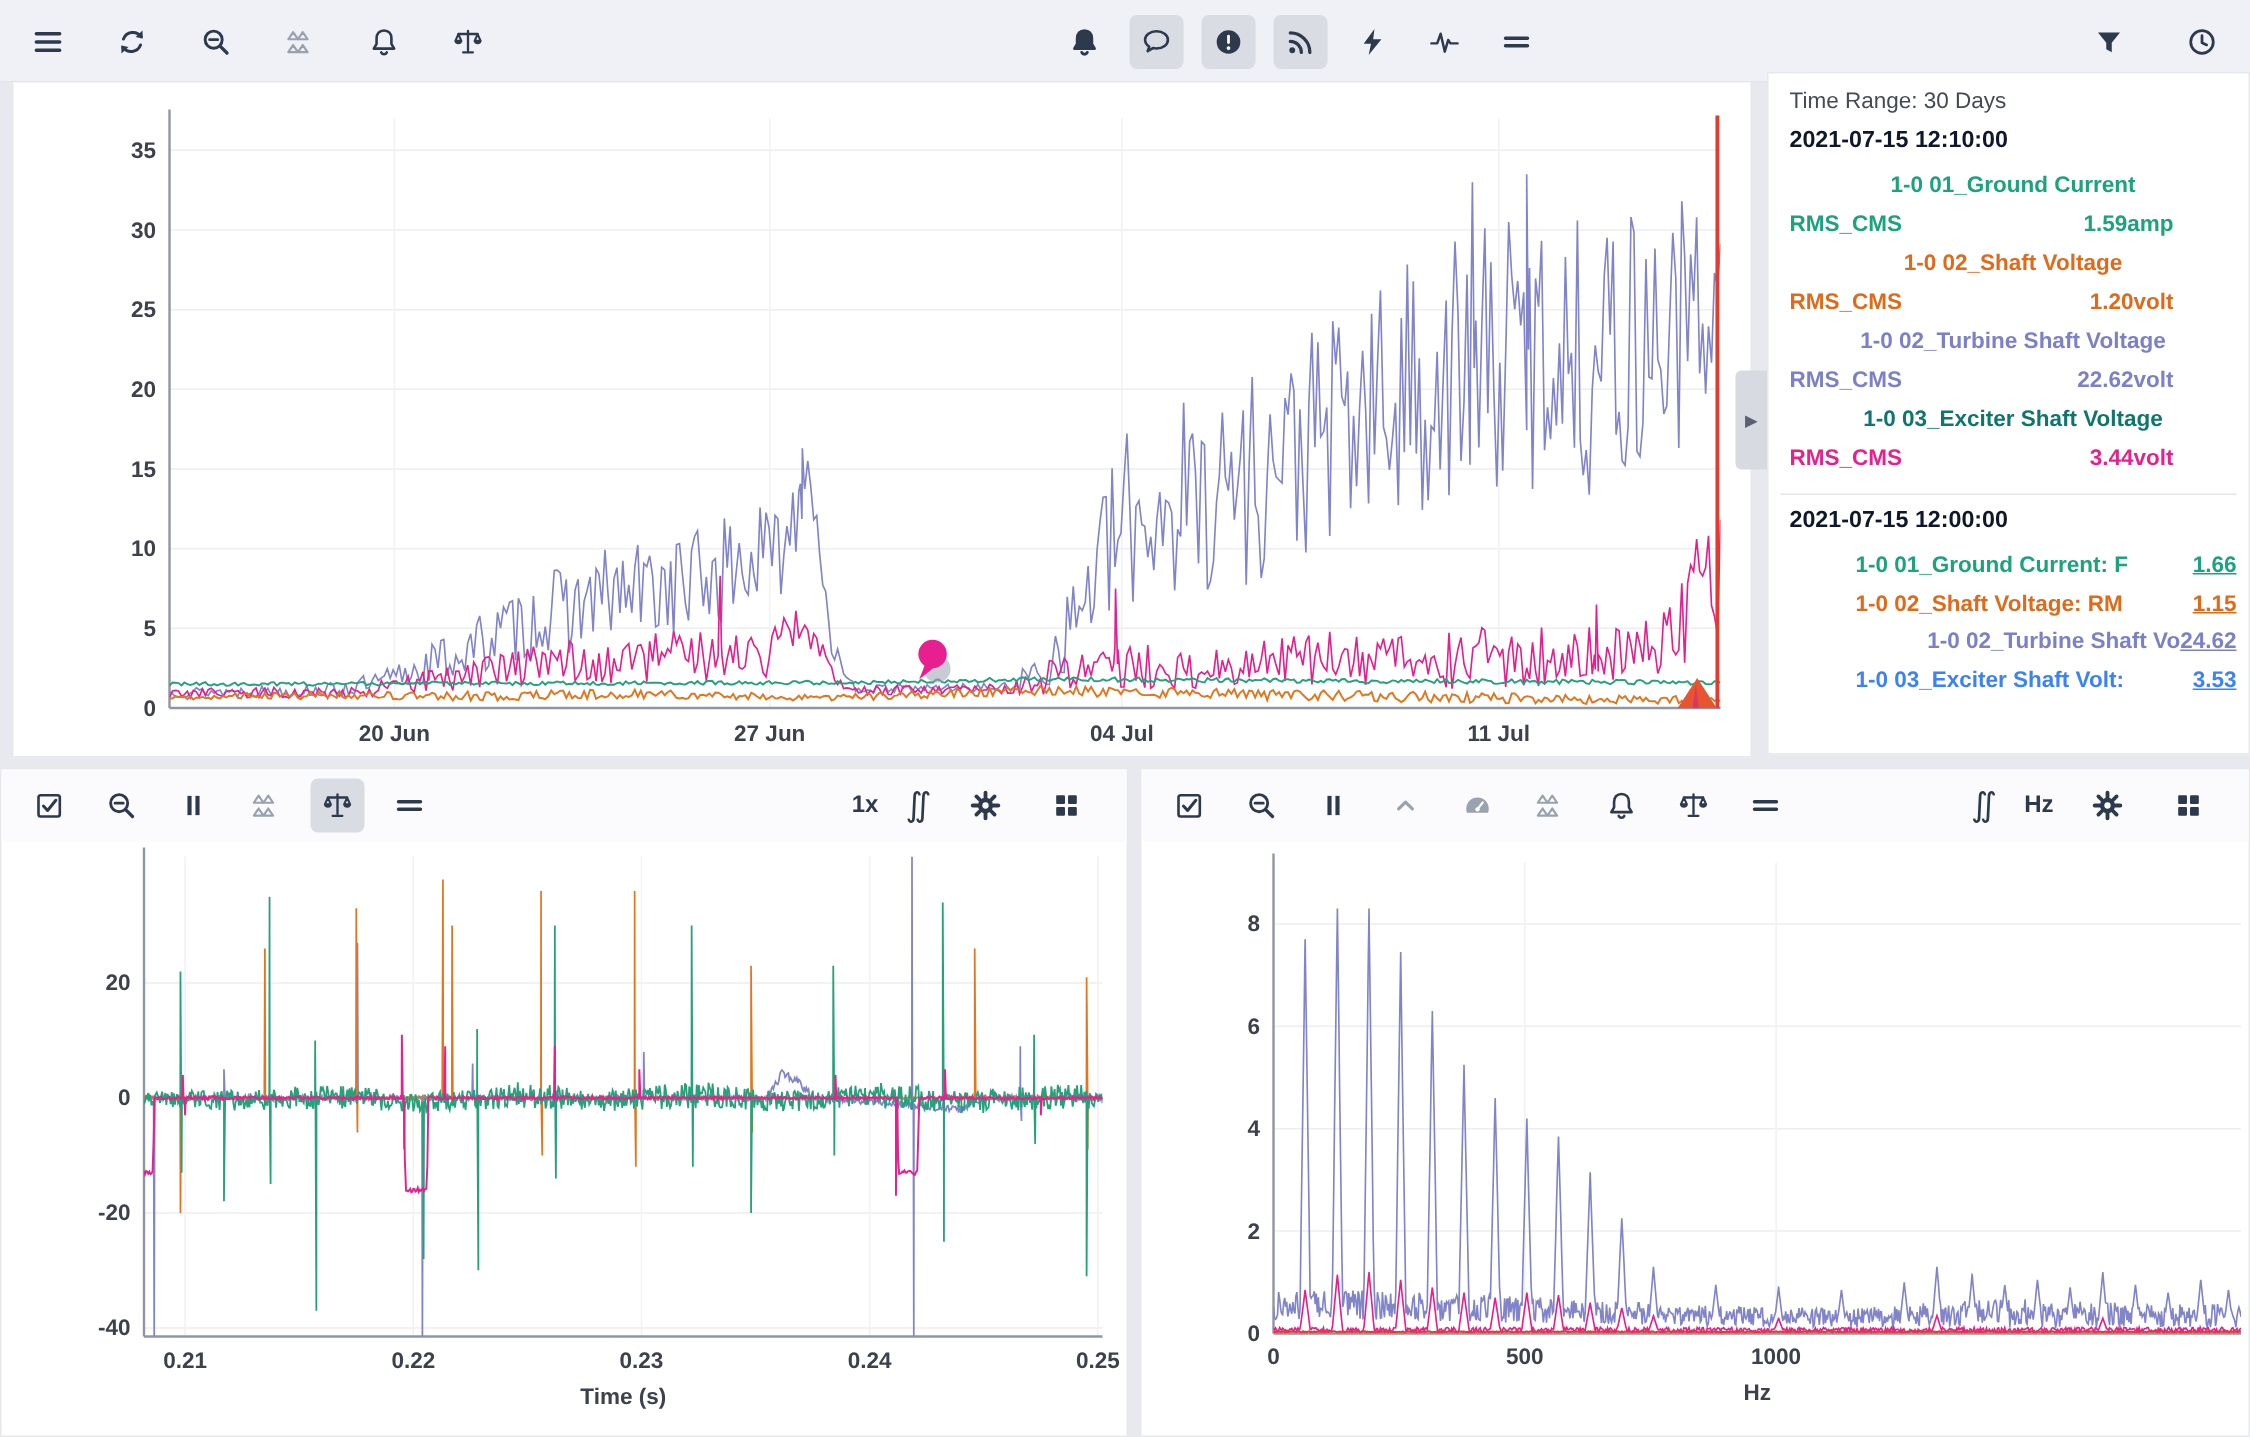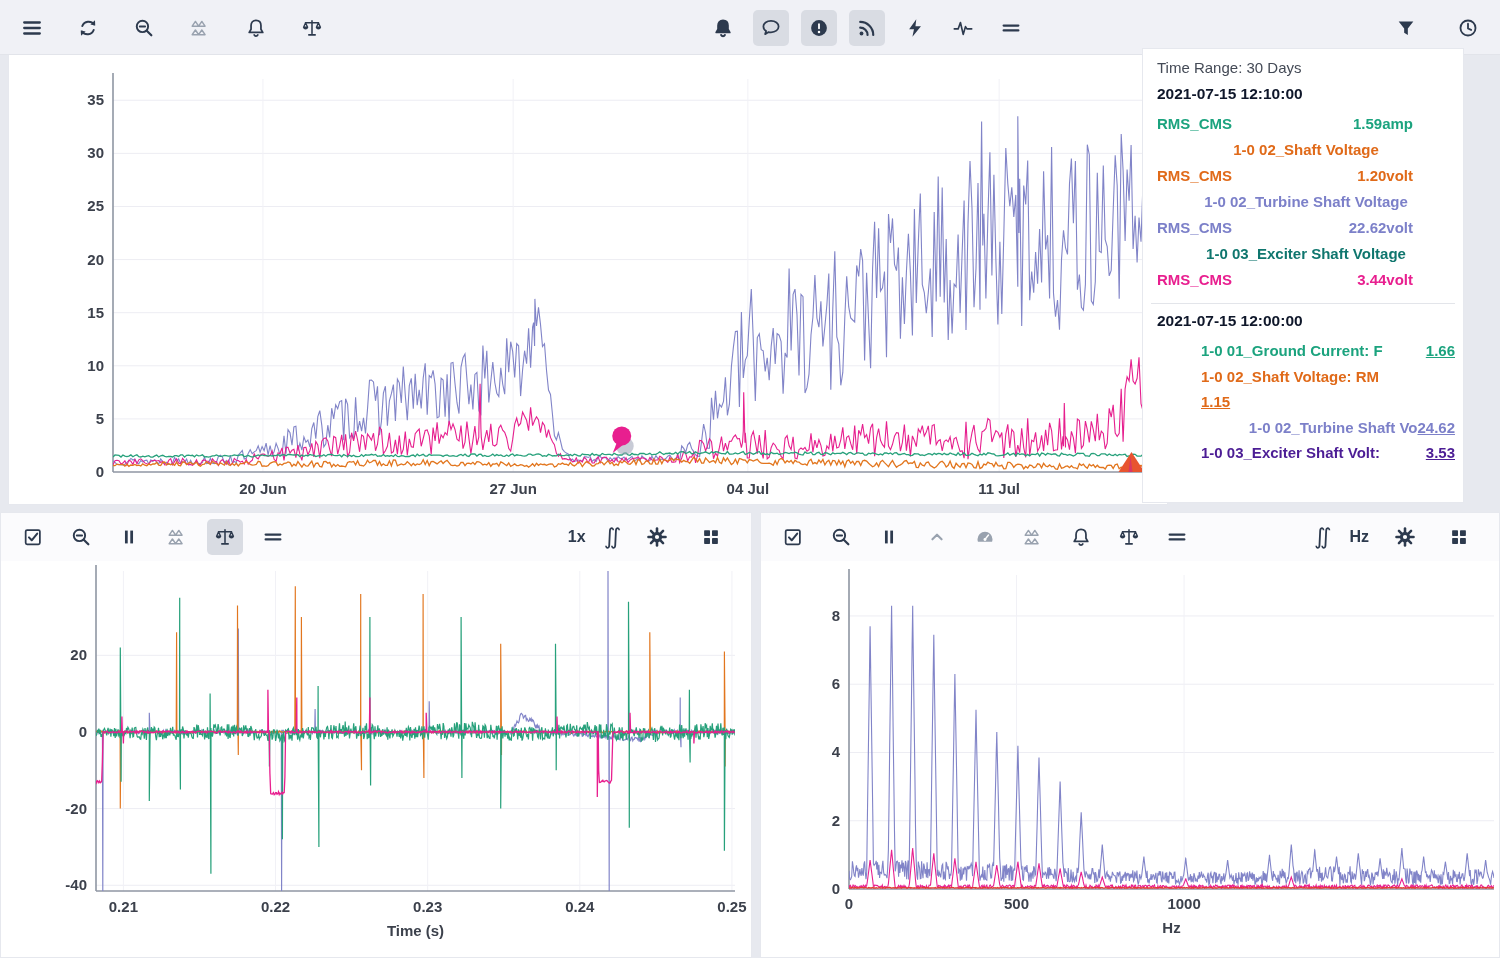--- a/index.html
+++ b/index.html
@@ -36,21 +36,21 @@
   #wave-panel  { left:0px; top:512px; width:752px; height:446px; }
   #spec-panel  { left:760px; top:512px; width:740px; height:446px; }
 
   .mini-toolbar {
     height:48px; display:flex; align-items:center; padding:0 14px; gap:12px;
     background:#fbfbfd;
   }
   .mini-toolbar .spacer { flex:1; }
 
   #right-panel {
-    position:absolute; left:1142px; top:48px; width:322px; height:455px;
+    position:absolute; left:1178px; top:48px; width:322px; height:455px;
     background:#ffffff; border:1px solid #e6e8ee; padding:10px 8px 6px 14px;
     font-size:15px; overflow:hidden;
   }
   .rp-timerange { color:#444a56; font-size:15px; margin-bottom:9px; }
   .rp-timestamp { color:#0f172a; font-weight:bold; font-size:15.5px; margin:6px 0 8px 0; }
   .rp-channel-name { font-weight:bold; text-align:center; line-height:26px; }
   .rp-metric-row { display:flex; justify-content:space-between; font-weight:bold; line-height:26px; padding-right:42px; }
   .rp-divider { border-top:1px solid #e3e5ea; margin:10px 0 8px -6px; }
   .rp-compact-row { display:flex; justify-content:space-between; font-weight:bold; line-height:25.5px; padding-left:44px; }
   .rp-compact-row .rp-val { text-decoration:underline; }
@@ -221,20 +221,21 @@
 </div>
 
 <div id="collapse-handle">
   <span>▶</span>
 </div>
 
 <div id="right-panel">
   <div class="rp-timerange">Time Range: 30 Days</div>
   <div class="rp-timestamp">2021-07-15 12:10:00</div>
   <div id="rp-block-0">
+      <div class="rp-channel-name" style="color: rgb(27, 163, 126);">1-0 01_Ground Current</div>
       <div class="rp-metric-row" style="color: rgb(27, 163, 126);">
         <span>RMS_CMS</span>
         <span>1.59amp</span>
       </div>
       <div class="rp-channel-name" style="color: rgb(224, 106, 25);">1-0 02_Shaft Voltage</div>
       <div class="rp-metric-row" style="color: rgb(224, 106, 25);">
         <span>RMS_CMS</span>
         <span>1.20volt</span>
       </div>
       <div class="rp-channel-name" style="color: rgb(124, 128, 201);">1-0 02_Turbine Shaft Voltage</div>
@@ -248,29 +249,29 @@
         <span>3.44volt</span>
       </div>
     </div>
   <div class="rp-divider"></div>
   <div class="rp-timestamp">2021-07-15 12:00:00</div>
   <div id="rp-block-1">
       <div class="rp-compact-row" style="color: rgb(27, 163, 126);">
         <span>1-0 01_Ground Current: F</span>
         <span class="rp-val">1.66</span>
       </div>
-      <div class="rp-compact-row" style="color: rgb(224, 106, 25); flex-direction: column;">
+      <div class="rp-compact-row" style="color: rgb(224, 106, 25);">
         <span>1-0 02_Shaft Voltage: RM</span>
         <span class="rp-val">1.15</span>
       </div>
       <div class="rp-compact-row" style="color: rgb(124, 128, 201); justify-content: flex-end;">
         <span>1-0 02_Turbine Shaft Vo</span>
         <span class="rp-val">24.62</span>
       </div>
-      <div class="rp-compact-row" style="color: #4c1d95;">
+      <div class="rp-compact-row" style="color: #3b82f6;">
         <span>1-0 03_Exciter Shaft Volt:</span>
         <span class="rp-val">3.53</span>
       </div>
     </div>
 </div>
 
 <div class="panel" id="wave-panel">
   <div class="mini-toolbar">
     <div style="display:flex;gap:12px;align-items:center" id="tb-wave-left">
         <div class="icon-btn">

